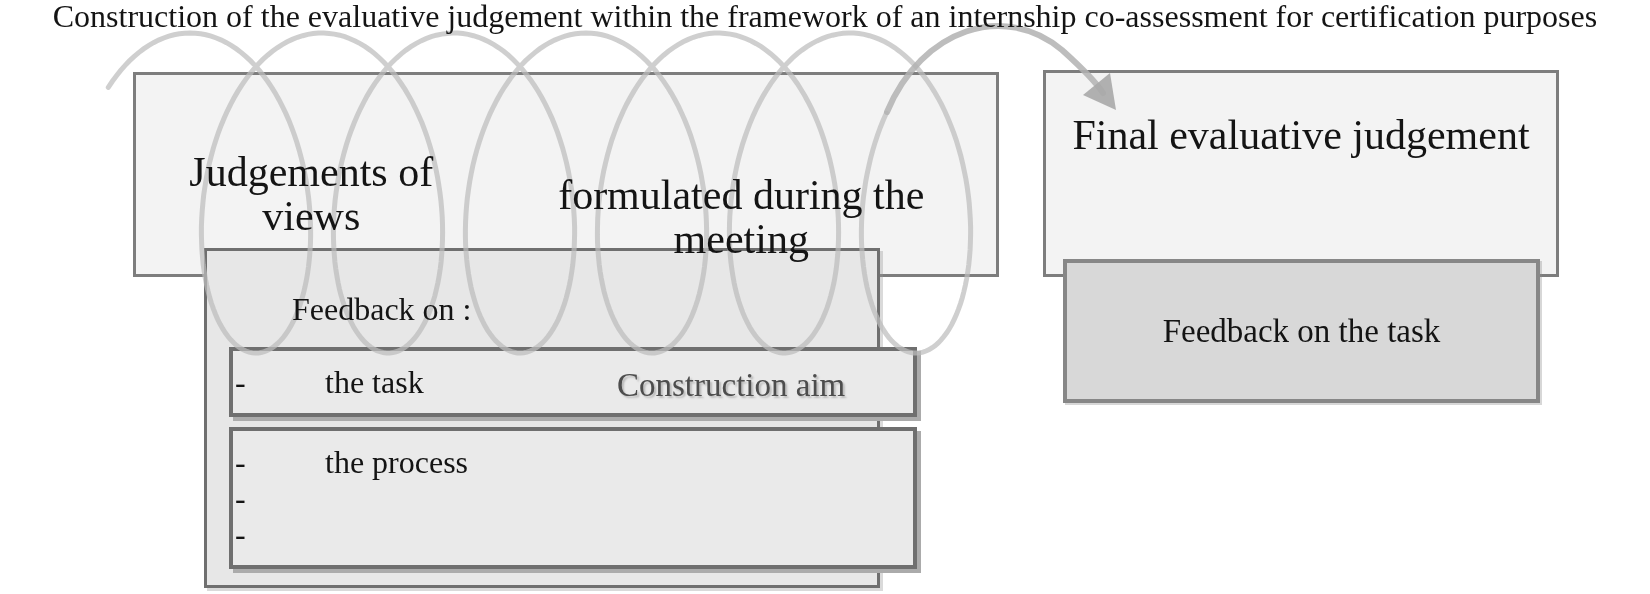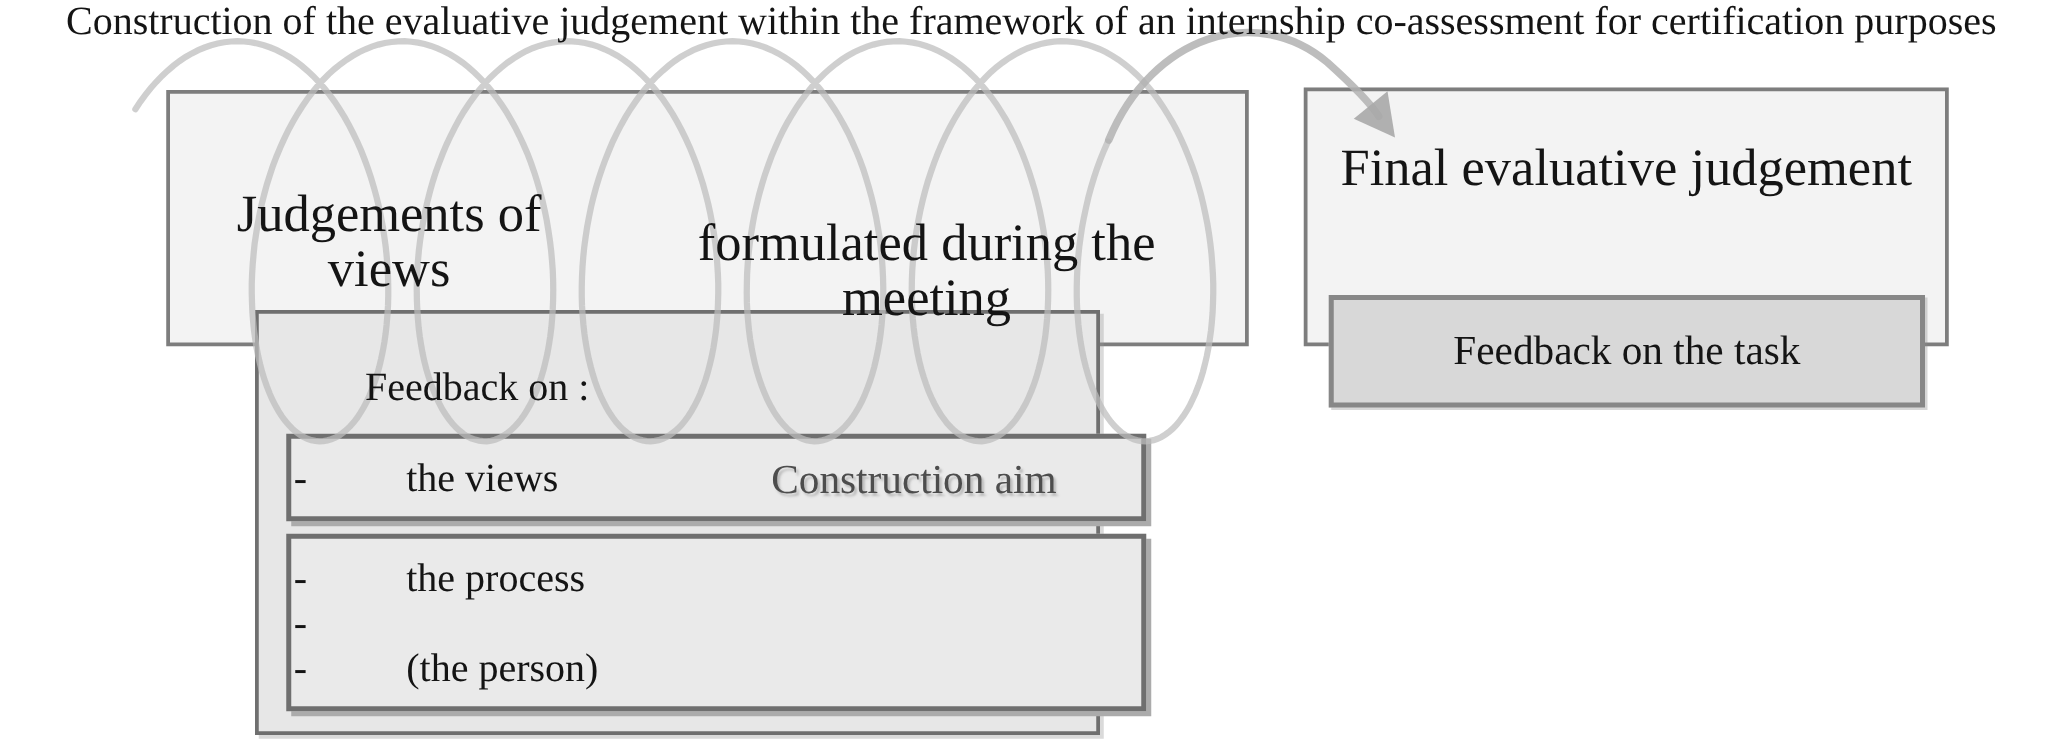--- a/index.html
+++ b/index.html
@@ -25,21 +25,21 @@
   .bigbox{position:absolute;background:var(--box-fill);border:3px solid var(--box-border);}
   #judgements-box{left:133px;top:72px;width:866px;height:205px;}
   #judgements-box .lines{display:flex;flex-direction:row;align-items:center;padding-top:52px;}
   .boxtitle{font-size:42px;line-height:44px;text-align:center;}
   #judgements-box .line2{margin-top:46px;}
 
   #final-box{left:1043px;top:70px;width:516px;height:207px;}
   #final-box .lines{display:flex;flex-direction:column;align-items:center;padding-top:40px;}
 
   #task-box{
-    position:absolute;left:1063px;top:236px;width:477px;height:90px;
+    position:absolute;left:1063px;top:259px;width:477px;height:144px;
     background:var(--taskbox-fill);border:4px solid var(--taskbox-border);
     box-shadow:2px 2px 0 rgba(140,140,140,.35);
     display:flex;align-items:center;justify-content:center;text-align:center;
   }
   #task-box .label{font-size:33px;}
 
   #feedback-box{
     position:absolute;left:204px;top:248px;width:676px;height:340px;
     background:var(--subbox-fill);border:3px solid var(--subbox-border);
     box-shadow:3px 3px 0 rgba(150,150,150,.35);
@@ -90,36 +90,35 @@
   <div id="task-box">
     <span class="label txt">Feedback on the task</span>
   </div>
 
   <div id="feedback-box">
     <span id="feedback-heading" class="txt">Feedback on :</span>
 
     <div class="innerbox" id="certificative-box">
       <div class="bullet-row txt">
         <span class="dash">-</span>
-        <span class="bullet-text">the views</span>
+        <span class="bullet-text">the task</span>
       </div>
       <span class="aim-label txt">Construction aim</span>
     </div>
 
     <div class="innerbox" id="formative-box">
       <div class="bullet-row txt">
         <span class="dash">-</span>
         <span class="bullet-text">the process</span>
       </div>
       <div class="bullet-row txt">
         <span class="dash">-</span>
       </div>
       <div class="bullet-row txt">
         <span class="dash">-</span>
-        <span class="bullet-text">(the person)</span>
       </div>
     </div>
   </div>
 
   <svg id="overlay" viewBox="0 0 1650 594" aria-hidden="true">
     <polyline id="coil-line" points="108.3,87.4 112.2,81.5 116.3,75.9 120.5,70.6 124.9,65.6 129.4,60.9 134.0,56.6 138.7,52.6 143.6,48.9 148.5,45.6 153.5,42.7 158.6,40.1 163.7,38.0 168.9,36.2 174.1,34.8 179.4,33.8 184.7,33.2 190.0,33.0 195.3,33.2 200.6,33.8 205.9,34.8 211.1,36.2 216.3,38.0 221.4,40.1 226.5,42.7 231.5,45.6 236.4,48.9 241.3,52.6 246.0,56.6 250.6,60.9 255.1,65.6 259.5,70.6 263.7,75.9 267.8,81.5 271.7,87.4 275.5,93.5 279.1,99.9 282.5,106.6 285.8,113.4 288.9,120.4 291.7,127.6 294.4,135.0 296.9,142.5 299.2,150.2 301.3,158.0 303.2,165.8 304.8,173.7 306.3,181.7 307.5,189.7 308.6,197.7 309.4,205.7 310.0,213.6 310.4,221.5 310.6,229.4 310.6,237.1 310.4,244.7 309.9,252.2 309.3,259.6 308.5,266.8 307.5,273.8 306.3,280.6 304.9,287.2 303.4,293.5 301.7,299.6 299.8,305.4 297.8,311.0 295.7,316.2 293.4,321.2 291.0,325.8 288.4,330.1 285.8,334.1 283.1,337.7 280.2,340.9 277.3,343.8 274.3,346.2 271.3,348.4 268.2,350.1 265.0,351.4 261.9,352.3 258.7,352.9 255.5,353.0 252.3,352.7 249.1,352.1 245.9,351.0 242.8,349.5 239.7,347.7 236.7,345.5 233.7,342.8 230.8,339.8 228.0,336.5 225.3,332.8 222.7,328.7 220.2,324.3 217.8,319.6 215.6,314.5 213.5,309.1 211.5,303.5 209.7,297.6 208.1,291.4 206.6,285.0 205.3,278.3 204.2,271.4 203.2,264.4 202.5,257.1 201.9,249.7 201.6,242.2 201.4,234.5 201.4,226.7 201.7,218.9 202.2,210.9 202.9,203.0 203.7,195.0 204.9,187.0 206.2,179.0 207.7,171.1 209.4,163.2 211.4,155.3 213.5,147.6 215.9,140.0 218.4,132.5 221.2,125.2 224.2,118.0 227.3,111.1 230.6,104.3 234.1,97.8 237.8,91.4 241.6,85.4 245.6,79.6 249.7,74.1 254.0,68.9 258.4,64.0 262.9,59.4 267.6,55.2 272.4,51.3 277.2,47.8 282.2,44.6 287.2,41.8 292.3,39.4 297.5,37.3 302.7,35.7 307.9,34.4 313.2,33.6 318.5,33.1 323.8,33.0 329.1,33.4 334.4,34.1 339.6,35.2 344.8,36.7 350.0,38.7 355.1,41.0 360.2,43.6 365.2,46.7 370.1,50.1 374.9,53.9 379.5,58.0 384.1,62.5 388.6,67.3 392.9,72.4 397.1,77.8 401.1,83.5 405.0,89.4 408.7,95.7 412.3,102.1 415.6,108.8 418.8,115.7 421.9,122.8 424.7,130.1 427.3,137.5 429.7,145.1 431.9,152.8 434.0,160.6 435.8,168.5 437.4,176.4 438.7,184.4 439.9,192.4 440.9,200.4 441.6,208.3 442.2,216.3 442.5,224.2 442.6,232.0 442.5,239.7 442.2,247.3 441.7,254.7 441.1,262.0 440.2,269.1 439.1,276.1 437.9,282.8 436.4,289.3 434.9,295.6 433.1,301.6 431.2,307.3 429.1,312.8 426.9,317.9 424.6,322.8 422.1,327.3 419.6,331.5 416.9,335.3 414.1,338.8 411.2,341.9 408.3,344.6 405.3,347.0 402.2,349.0 399.1,350.6 396.0,351.8 392.8,352.6 389.6,353.0 386.4,352.9 383.2,352.5 380.0,351.7 376.9,350.6 373.7,349.0 370.7,347.0 367.7,344.6 364.7,341.9 361.9,338.8 359.1,335.3 356.4,331.4 353.8,327.3 351.4,322.7 349.1,317.9 346.9,312.7 344.8,307.3 342.9,301.5 341.1,295.5 339.5,289.3 338.1,282.8 336.9,276.0 335.8,269.1 334.9,262.0 334.3,254.7 333.8,247.2 333.5,239.6 333.4,231.9 333.5,224.1 333.8,216.2 334.4,208.3 335.1,200.3 336.1,192.3 337.3,184.3 338.7,176.3 340.3,168.4 342.1,160.5 344.1,152.7 346.3,145.0 348.7,137.5 351.4,130.0 354.2,122.8 357.2,115.7 360.4,108.8 363.8,102.1 367.3,95.6 371.0,89.4 374.9,83.4 379.0,77.7 383.1,72.3 387.5,67.2 391.9,62.4 396.5,58.0 401.2,53.9 406.0,50.1 410.9,46.7 415.9,43.6 420.9,40.9 426.0,38.6 431.2,36.7 436.4,35.2 441.7,34.1 447.0,33.4 452.3,33.0 457.6,33.1 462.9,33.6 468.1,34.4 473.4,35.7 478.6,37.3 483.7,39.4 488.8,41.8 493.9,44.6 498.8,47.8 503.7,51.3 508.4,55.2 513.1,59.5 517.6,64.1 522.0,69.0 526.3,74.2 530.5,79.7 534.4,85.4 538.3,91.5 541.9,97.8 545.4,104.4 548.7,111.1 551.9,118.1 554.8,125.3 557.6,132.6 560.1,140.1 562.5,147.7 564.6,155.4 566.6,163.2 568.3,171.1 569.8,179.1 571.2,187.1 572.3,195.1 573.2,203.0 573.8,211.0 574.3,218.9 574.6,226.8 574.6,234.6 574.4,242.2 574.1,249.8 573.5,257.2 572.8,264.4 571.8,271.5 570.7,278.4 569.4,285.0 567.9,291.5 566.3,297.6 564.5,303.6 562.5,309.2 560.4,314.6 558.2,319.6 555.8,324.3 553.3,328.7 550.7,332.8 548.0,336.5 545.2,339.9 542.3,342.9 539.3,345.5 536.3,347.7 533.2,349.6 530.1,351.0 526.9,352.1 523.7,352.7 520.5,353.0 517.3,352.9 514.1,352.3 511.0,351.4 507.8,350.1 504.7,348.3 501.7,346.2 498.7,343.7 495.8,340.9 492.9,337.6 490.2,334.0 487.5,330.1 485.0,325.8 482.6,321.1 480.3,316.2 478.1,310.9 476.1,305.4 474.3,299.6 472.6,293.5 471.0,287.1 469.7,280.5 468.5,273.7 467.5,266.7 466.7,259.5 466.1,252.2 465.6,244.7 465.4,237.0 465.4,229.3 465.6,221.4 466.0,213.5 466.6,205.6 467.4,197.6 468.5,189.6 469.7,181.6 471.2,173.6 472.8,165.7 474.7,157.9 476.8,150.1 479.1,142.5 481.6,135.0 484.3,127.6 487.2,120.4 490.2,113.3 493.5,106.5 496.9,99.9 500.5,93.5 504.3,87.3 508.3,81.5 512.3,75.9 516.6,70.6 520.9,65.6 525.4,60.9 530.1,56.6 534.8,52.6 539.6,48.9 544.5,45.6 549.5,42.7 554.6,40.1 559.8,38.0 565.0,36.2 570.2,34.8 575.5,33.8 580.7,33.2 586.0,33.0 591.3,33.2 596.6,33.8 601.9,34.8 607.1,36.2 612.3,38.0 617.5,40.2 622.5,42.7 627.5,45.7 632.5,49.0 637.3,52.6 642.0,56.6 646.6,61.0 651.1,65.7 655.5,70.7 659.7,76.0 663.8,81.6 667.8,87.5 671.5,93.6 675.1,100.0 678.6,106.6 681.8,113.5 684.9,120.5 687.8,127.7 690.5,135.1 692.9,142.6 695.2,150.3 697.3,158.0 699.2,165.9 700.9,173.8 702.3,181.8 703.6,189.7 704.6,197.7 705.4,205.7 706.0,213.7 706.4,221.6 706.6,229.4 706.6,237.2 706.3,244.8 705.9,252.3 705.3,259.6 704.5,266.8 703.5,273.8 702.3,280.6 700.9,287.2 699.4,293.6 697.7,299.7 695.8,305.5 693.8,311.0 691.7,316.3 689.4,321.2 687.0,325.8 684.4,330.1 681.8,334.1 679.0,337.7 676.2,340.9 673.3,343.8 670.3,346.3 667.2,348.4 664.1,350.1 661.0,351.4 657.8,352.3 654.6,352.9 651.4,353.0 648.2,352.7 645.1,352.1 641.9,351.0 638.8,349.5 635.7,347.7 632.7,345.4 629.7,342.8 626.8,339.8 624.0,336.4 621.3,332.7 618.7,328.7 616.2,324.2 613.8,319.5 611.6,314.5 609.5,309.1 607.5,303.5 605.7,297.5 604.0,291.3 602.6,284.9 601.3,278.3 600.1,271.4 599.2,264.3 598.5,257.1 597.9,249.7 597.5,242.1 597.4,234.4 597.5,226.7 597.7,218.8 598.2,210.9 598.9,202.9 599.8,194.9 600.9,186.9 602.2,178.9 603.7,171.0 605.5,163.1 607.4,155.3 609.6,147.5 611.9,139.9 614.5,132.5 617.2,125.1 620.2,118.0 623.3,111.0 626.6,104.2 630.1,97.7 633.8,91.4 637.6,85.3 641.6,79.6 645.8,74.1 650.0,68.9 654.4,64.0 659.0,59.4 663.6,55.2 668.4,51.3 673.3,47.7 678.2,44.6 683.2,41.8 688.3,39.4 693.5,37.3 698.7,35.7 704.0,34.4 709.2,33.5 714.5,33.1 719.8,33.0 725.1,33.4 730.4,34.1 735.7,35.2 740.9,36.8 746.1,38.7 751.2,41.0 756.2,43.7 761.2,46.7 766.1,50.2 770.9,53.9 775.6,58.1 780.2,62.5 784.6,67.3 788.9,72.4 793.1,77.8 797.2,83.5 801.0,89.5 804.8,95.7 808.3,102.2 811.7,108.9 814.9,115.8 817.9,122.9 820.7,130.2 823.3,137.6 825.7,145.2 828.0,152.9 830.0,160.7 831.8,168.5 833.4,176.5 834.8,184.4 835.9,192.4 836.9,200.4 837.6,208.4 838.2,216.4 838.5,224.2 838.6,232.0 838.5,239.7 838.2,247.3 837.7,254.8 837.0,262.1 836.2,269.2 835.1,276.1 833.9,282.9 832.4,289.4 830.8,295.6 829.1,301.6 827.2,307.4 825.1,312.8 822.9,318.0 820.6,322.8 818.1,327.3 815.5,331.5 812.9,335.3 810.1,338.8 807.2,341.9 804.3,344.7 801.3,347.0 798.2,349.0 795.1,350.6 791.9,351.8 788.8,352.6 785.6,353.0 782.4,352.9 779.2,352.5 776.0,351.7 772.8,350.5 769.7,348.9 766.7,347.0 763.6,344.6 760.7,341.8 757.8,338.7 755.1,335.2 752.4,331.4 749.8,327.2 747.4,322.7 745.0,317.8 742.8,312.7 740.8,307.2 738.9,301.5 737.1,295.5 735.5,289.2 734.1,282.7 732.9,276.0 731.8,269.0 730.9,261.9 730.2,254.6 729.8,247.1 729.5,239.5 729.4,231.8 729.5,224.0 729.8,216.1 730.4,208.2 731.1,200.2 732.1,192.2 733.3,184.2 734.7,176.3 736.3,168.3 738.1,160.4 740.1,152.7 742.3,145.0 744.8,137.4 747.4,130.0 750.2,122.7 753.2,115.6 756.4,108.7 759.8,102.0 763.3,95.6 767.1,89.3 770.9,83.4 775.0,77.7 779.2,72.3 783.5,67.2 788.0,62.4 792.5,57.9 797.2,53.8 802.0,50.1 806.9,46.6 811.9,43.6 817.0,40.9 822.1,38.6 827.3,36.7 832.5,35.2 837.7,34.1 843.0,33.3 848.3,33.0 853.6,33.1 858.9,33.6 864.2,34.4 869.4,35.7 874.6,37.4 879.8,39.4 884.9,41.8 889.9,44.7 894.9,47.8 899.7,51.4 904.5,55.3 909.1,59.5 913.7,64.1 918.1,69.0 922.4,74.2 926.5,79.7 930.5,85.5 934.3,91.6 938.0,97.9 941.5,104.4 944.8,111.2 947.9,118.2 950.8,125.3 953.6,132.7 956.2,140.1 958.5,147.8 960.7,155.5 962.6,163.3 964.3,171.2 965.9,179.1 967.2,187.1 968.3,195.1 969.2,203.1 969.8,211.1 970.3,219.0 970.6,226.9 970.6,234.6 970.4,242.3 970.1,249.9 969.5,257.3 968.8,264.5 967.8,271.6 966.7,278.4 965.4,285.1 963.9,291.5 962.3,297.7 960.5,303.6 958.5,309.2 956.4,314.6 954.1,319.6 951.8,324.4 949.3,328.8 946.7,332.8 943.9,336.5 941.1,339.9 938.2,342.9 935.3,345.5 932.2,347.7 929.2,349.6 926.0,351.0 922.9,352.1 919.7,352.7 916.5,353.0 913.3,352.9 910.1,352.3 906.9,351.4 903.8,350.0 900.7,348.3 897.6,346.2 894.7,343.7 891.7,340.8 888.9,337.6 886.2,334.0 883.5,330.0 881.0,325.7 878.6,321.1 876.3,316.1 874.1,310.9 872.1,305.3 870.3,299.5 868.6,293.4 867.0,287.0 865.7,280.5 864.5,273.7 863.5,266.6 862.7,259.5 862.1,252.1 861.6,244.6 861.4,237.0 861.4,229.2 861.6,221.4 862.0,213.5 862.6,205.5 863.4,197.5 864.5,189.5 865.7,181.5 867.2,173.6 868.9,165.7 870.7,157.8 872.8,150.1 875.1,142.4 877.6,134.9 880.3,127.5 883.2,120.3 886.3,113.3"></polyline>
     <path id="arrow-curve" d="M 887 112 C 922 28, 1005 2, 1062 50 C 1082 68, 1096 82, 1103 93"></path>
     <polygon id="arrow-head" points="1116,110 1083,95 1110,73"></polygon>
   </svg>
 

